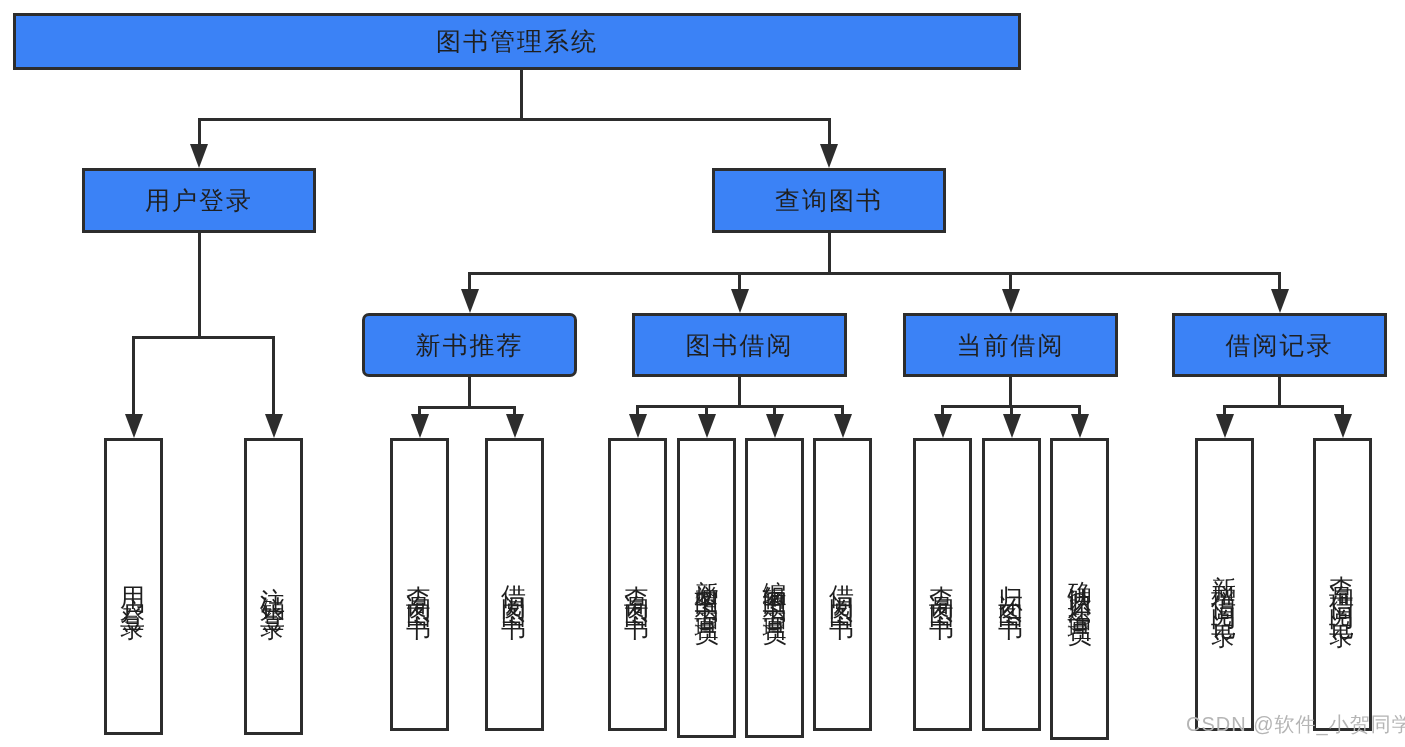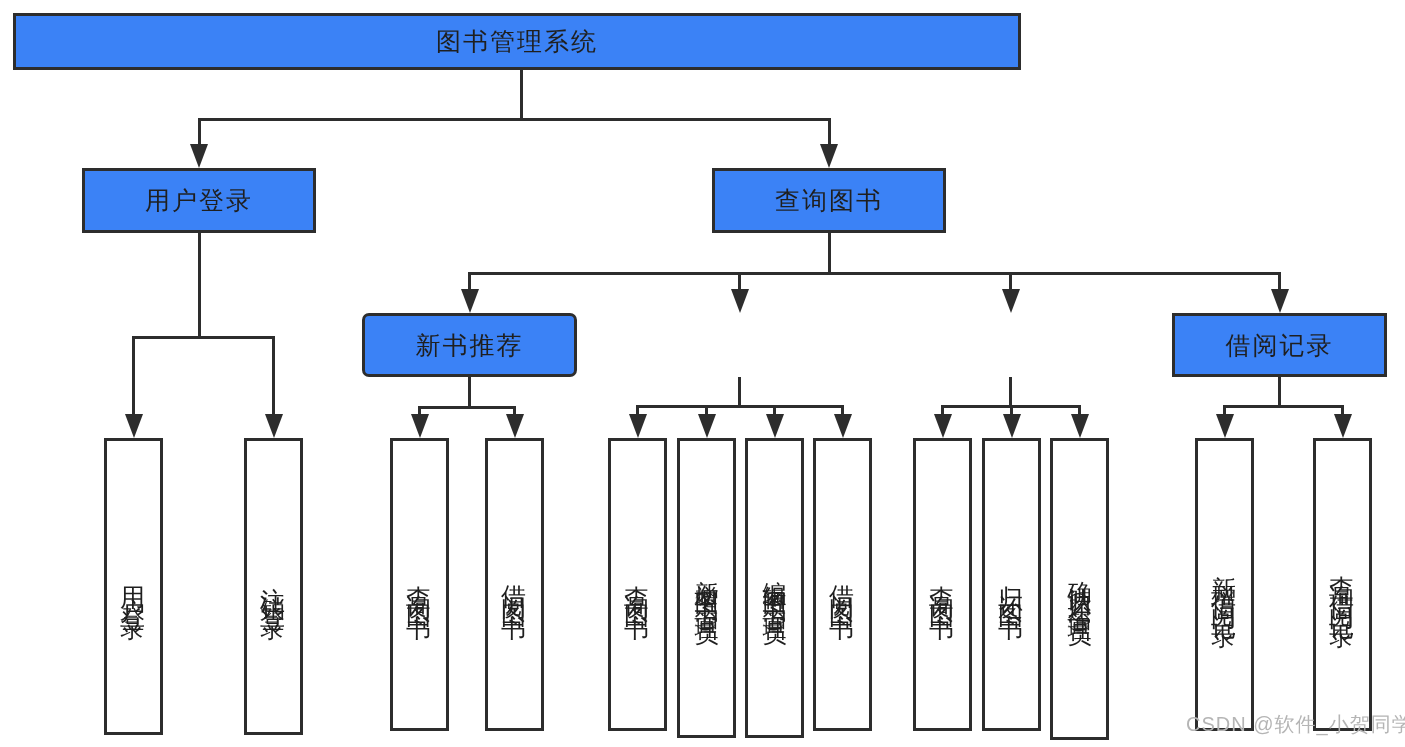--- a/index.html
+++ b/index.html
@@ -68,20 +68,26 @@
   <div class="ah" style="left:461px;top:289px;"></div>
   <div class="vline" style="left:738px;top:272px;height:22px;"></div>
   <div class="ah" style="left:731px;top:289px;"></div>
   <div class="vline" style="left:1009px;top:272px;height:22px;"></div>
   <div class="ah" style="left:1002px;top:289px;"></div>
   <div class="vline" style="left:1278px;top:272px;height:22px;"></div>
   <div class="ah" style="left:1271px;top:289px;"></div>
 
   <div class="box" style="left:362px;top:313px;width:215px;height:64px;border-radius:7px;">
     <span>新书推荐</span>
+  </div>
+  <div class="box" style="left:632px;top:313px;width:215px;height:64px;">
+    <span>图书借阅</span>
+  </div>
+  <div class="box" style="left:903px;top:313px;width:215px;height:64px;">
+    <span>当前借阅</span>
   </div>
   <div class="box" style="left:1172px;top:313px;width:215px;height:64px;">
     <span>借阅记录</span>
   </div>
 
   <div class="vline" style="left:468px;top:377px;height:32px;"></div>
   <div class="hline" style="left:418px;top:406px;width:98px;"></div>
   <div class="vline" style="left:418px;top:406px;height:12px;"></div>
   <div class="ah" style="left:411px;top:414px;"></div>
   <div class="vline" style="left:513px;top:406px;height:12px;"></div>

